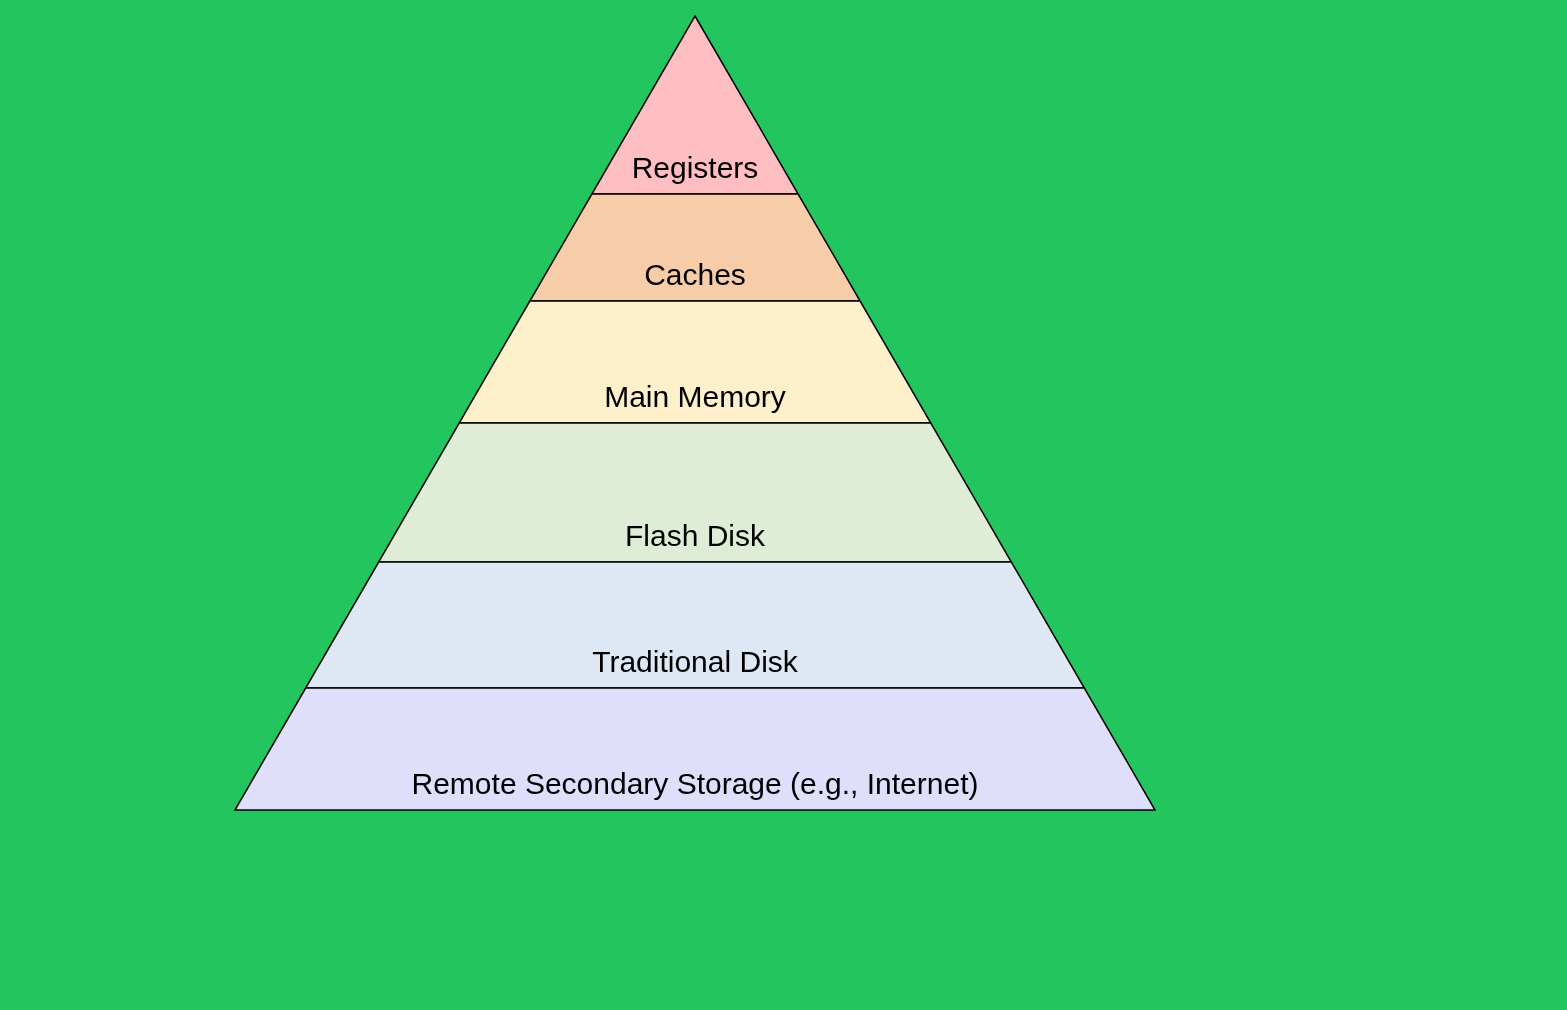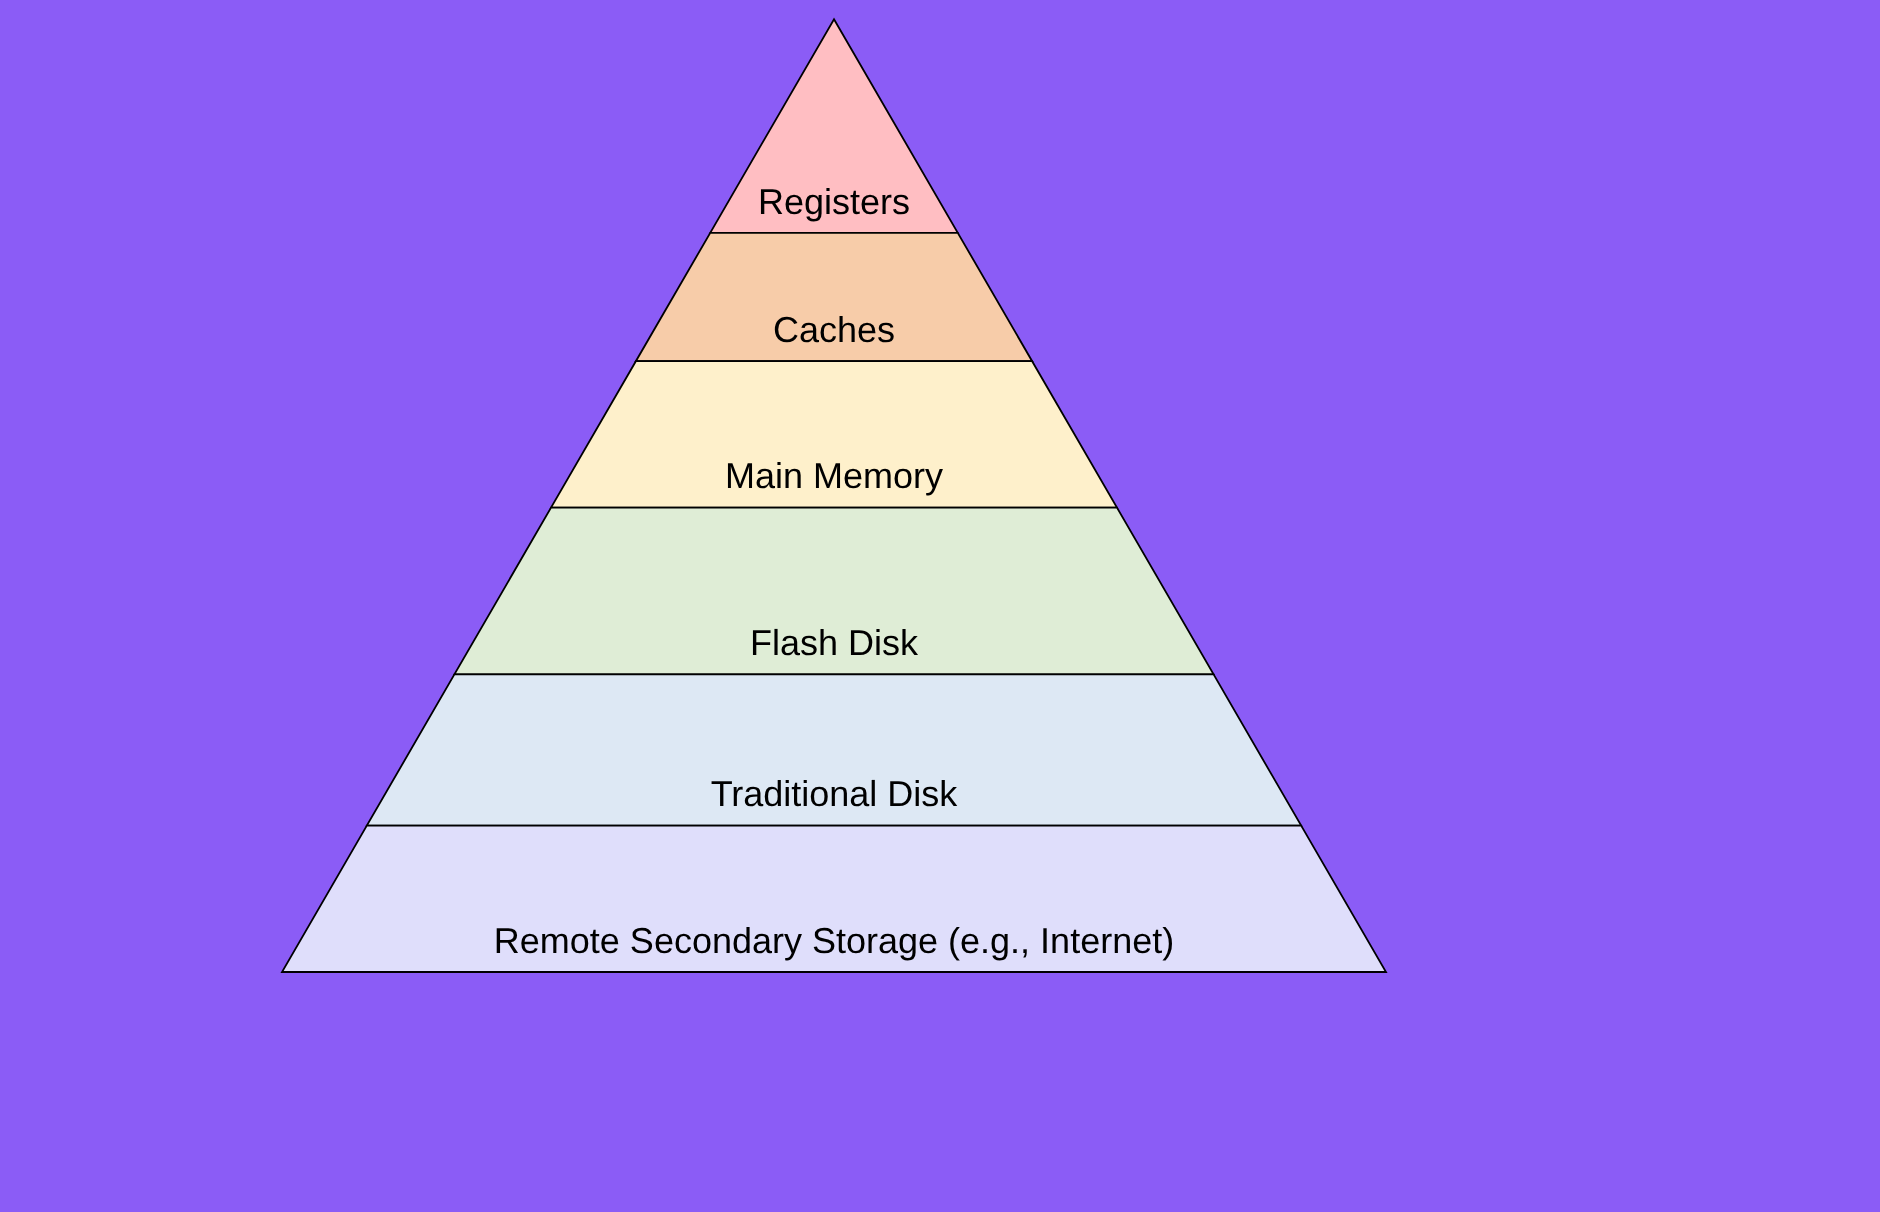--- a/index.html
+++ b/index.html
@@ -8,21 +8,21 @@
     width: 1567px;
     height: 1010px;
     background: #000000;
     overflow: hidden;
     font-family: "Liberation Sans", sans-serif;
   }
   .canvas {
     position: relative;
     width: 1567px;
     height: 1010px;
-    background: #8b5cf6;
+    background: #22c55e;
   }
   svg text {
     font-family: "Liberation Sans", sans-serif;
     font-size: 30px;
     fill: #000000;
   }
 </style>
 </head>
 <body>
 

